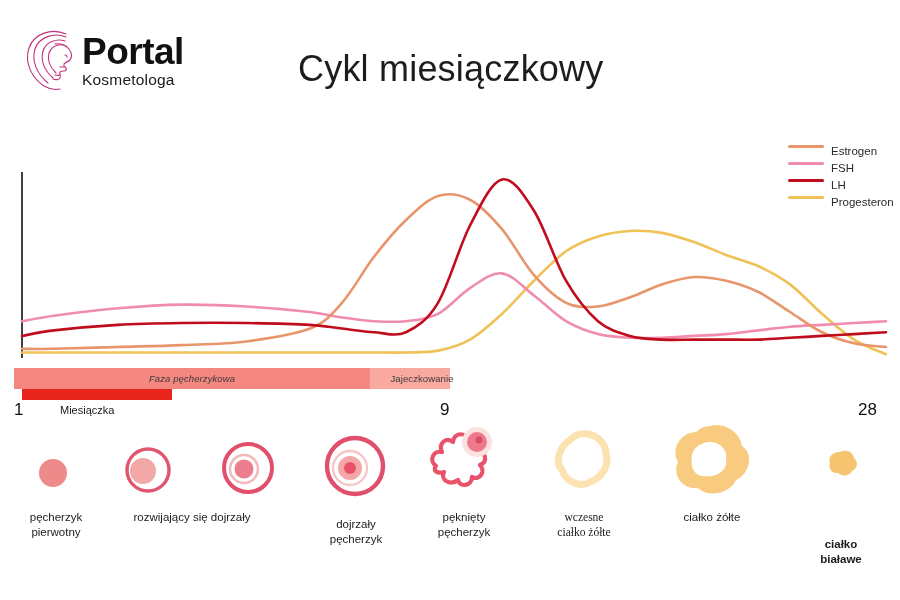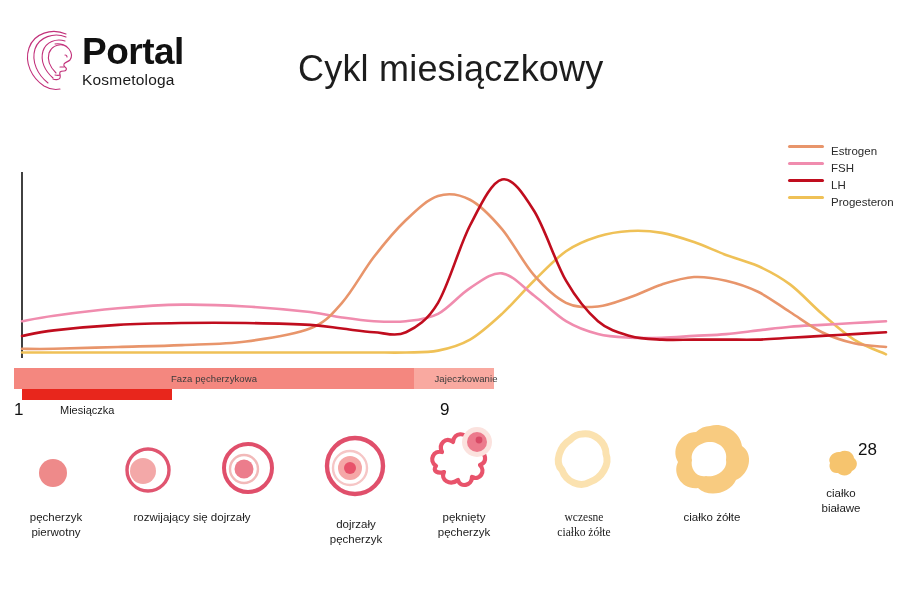--- a/index.html
+++ b/index.html
@@ -40,31 +40,31 @@
   .legend-row { display: flex; align-items: flex-start; height: 17px; }
   .legend-swatch { width: 36px; height: 2.6px; border-radius: 2px; flex: 0 0 36px; }
   .legend-label { margin-left: 7px; font-size: 11.5px; color: #2b2b2b; white-space: nowrap; }
 
   
   #phase-bar { position: absolute; left: 14px; top: 368px; width: 872px; height: 21px; display: flex; }
   .phase-seg {
     height: 21px; display: flex; align-items: center; justify-content: center;
     font-size: 9.5px; color: #3b3b3b; letter-spacing: 0.1px; white-space: nowrap;
   }
-  #phase-follicular { width: 400px; }
+  #phase-follicular { width: 356px; font-style: italic; }
   #phase-ovulation  { width: 80px; }
   #phase-luteal     { width: 396px; }
 
   #menses-bar { position: absolute; left: 22px; top: 389px; width: 150px; height: 11px; }
   #menses-label { position: absolute; left: 60px; top: 404px; font-size: 11px; color: #1a1a1a; }
 
   .day-tick { position: absolute; font-size: 17px; color: #111; font-weight: 400; }
   #day-1  { left: 14px;  top: 400px; }
   #day-14 { left: 440px; top: 400px; }
-  #day-28 { left: 858px; top: 400px; margin-top: 40px; }
+  #day-28 { left: 858px; top: 400px; }
 
   
   #follicle-row { position: absolute; left: 0; top: 418px; width: 900px; height: 100px; }
   .follicle-cell { position: absolute; top: 0; height: 90px; }
   .follicle-cell svg { display: block; }
 
   
   .stage-caption {
     position: absolute; text-align: center; font-size: 11.5px;
     color: #1c1c1c; line-height: 14.5px; white-space: pre-line;
@@ -211,16 +211,16 @@
   <div class="stage-caption" style="left:8px;   top:510px; width:96px;">pęcherzyk
 pierwotny</div>
   <div class="stage-caption" style="left:104px; top:510px; width:176px;">rozwijający się dojrzały</div>
   <div class="stage-caption" style="left:306px; top:517px; width:100px;">dojrzały
 pęcherzyk</div>
   <div class="stage-caption" style="left:414px; top:510px; width:100px;">pęknięty
 pęcherzyk</div>
   <div class="stage-caption" style="left:532px; top:510px; width:104px;font-family:Liberation Serif, serif;">wczesne
 ciałko żółte</div>
   <div class="stage-caption" style="left:656px; top:510px; width:112px;">ciałko żółte</div>
-  <div class="stage-caption" style="left:800px; top:486px; width:82px;">ciałko
+  <div class="stage-caption" style="left:800px; top:537px; width:82px;font-weight:bold;">ciałko
 białawe</div>
 
 </div>
 
 </body></html>

